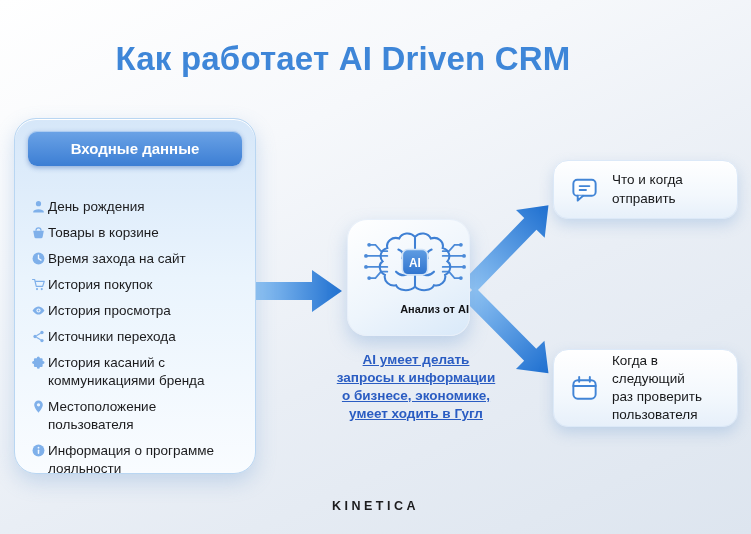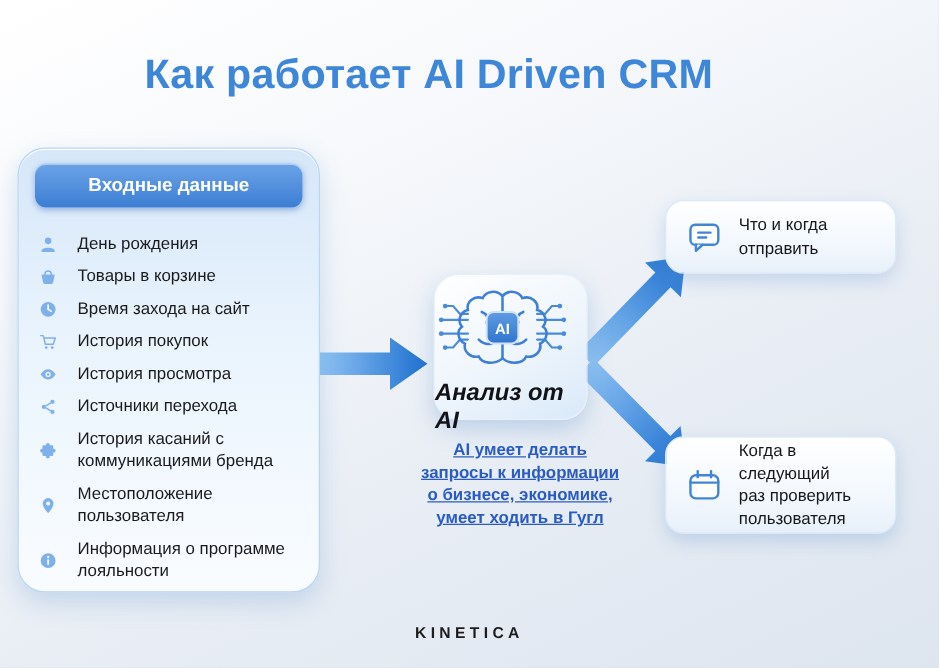--- a/index.html
+++ b/index.html
@@ -13,49 +13,49 @@
     font-size:33px;font-weight:700;color:var(--title-blue,#3e86d8);letter-spacing:.2px;
   }
   
   .panel{
     position:absolute;left:14px;top:118px;width:242px;height:356px;box-sizing:border-box;
     border-radius:22px;border:1px solid #b9d6f2;
     background:linear-gradient(180deg,#d6e7f9 0%,#eaf4fd 45%,#f9fcff 100%);
     box-shadow:0 8px 20px rgba(110,155,210,.30), inset 0 1px 0 #ffffff;
   }
   .panel-header{
-    margin:12px 13px 4px 13px;height:35px;border-radius:9px;
+    margin:12px 13px 16px 13px;height:35px;border-radius:9px;
     display:flex;align-items:center;justify-content:center;
     background:linear-gradient(180deg,var(--header-grad-top,#6ba3e6),var(--header-grad-bottom,#3c7ed4));
     box-shadow:0 2px 5px rgba(50,100,180,.45), inset 0 1px 0 rgba(255,255,255,.45);
     color:#fff;font-size:15px;font-weight:700;text-align:center;
   }
   .panel-list{padding:16px 12px 0 16px;display:flex;flex-direction:column;gap:8px;}
-  .row{display:flex;align-items:center;gap:16px;}
+  .row{display:flex;align-items:flex-start;gap:2px;}
   .licon{flex:0 0 15px;width:15px;height:15px;margin-top:1px;color:var(--icon-blue,#7fb0ea);}
   .licon svg{width:15px;height:15px;display:block;}
   .ltext{font-size:13.5px;line-height:18px;color:var(--text-dark,#1b1b1d);font-weight:500;max-width:192px;}
   
   .ai-node{
     position:absolute;left:347px;top:219px;width:123px;height:117px;box-sizing:border-box;
     border-radius:20px;border:1px solid #e8f0fa;
     background:linear-gradient(150deg,#ffffff 0%,#eef5fc 55%,#d9e9f9 100%);
     box-shadow:0 8px 18px rgba(110,155,210,.35);
-    display:flex;flex-direction:column;align-items:flex-start;padding-top:9px;
-  }
-  .ai-node-label{margin-top:2px;font-size:19px;font-weight:700;color:#121316;font-style:italic;}
+    display:flex;flex-direction:column;align-items:flex-end;padding-top:9px;
+  }
+  .ai-node-label{margin-top:2px;font-size:11px;font-weight:700;color:#121316;}
   .ai-note{
     position:absolute;left:318px;top:351px;width:196px;text-align:center;
     font-size:13.5px;line-height:1.33;font-weight:700;color:var(--note-blue,#2a5cc2);
     white-space:pre-line;
     text-decoration:underline;
   }
   
   .out-box{
-    position:absolute;left:532px;width:185px;box-sizing:border-box;
+    position:absolute;left:553px;width:185px;box-sizing:border-box;
     border-radius:15px;border:1px solid #dcE9f8;
     background:linear-gradient(180deg,#ffffff 0%,#f3f8fd 60%,#e7f0fa 100%);
     box-shadow:0 6px 14px rgba(110,155,210,.30), inset 0 1px 0 #ffffff;
     display:flex;align-items:center;gap:12px;padding:10px 12px 10px 15px;
   }
   .out-box.first{top:160px;height:59px;}
   .out-box.second{top:349px;height:78px;justify-content:center;}
   .oicon{flex:0 0 31px;width:31px;height:31px;color:var(--stroke-blue,#4285d6);}
   .oicon svg{width:31px;height:31px;display:block;}
   .otext{font-size:13.5px;line-height:1.35;color:#17181a;font-weight:500;white-space:pre-line;}

